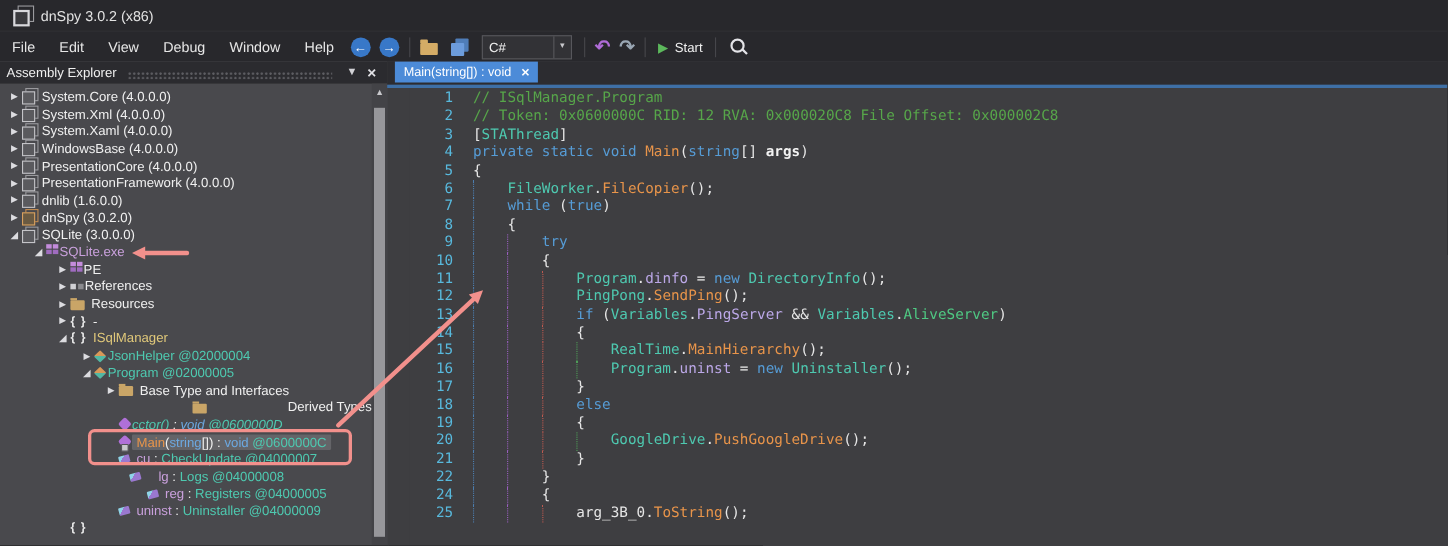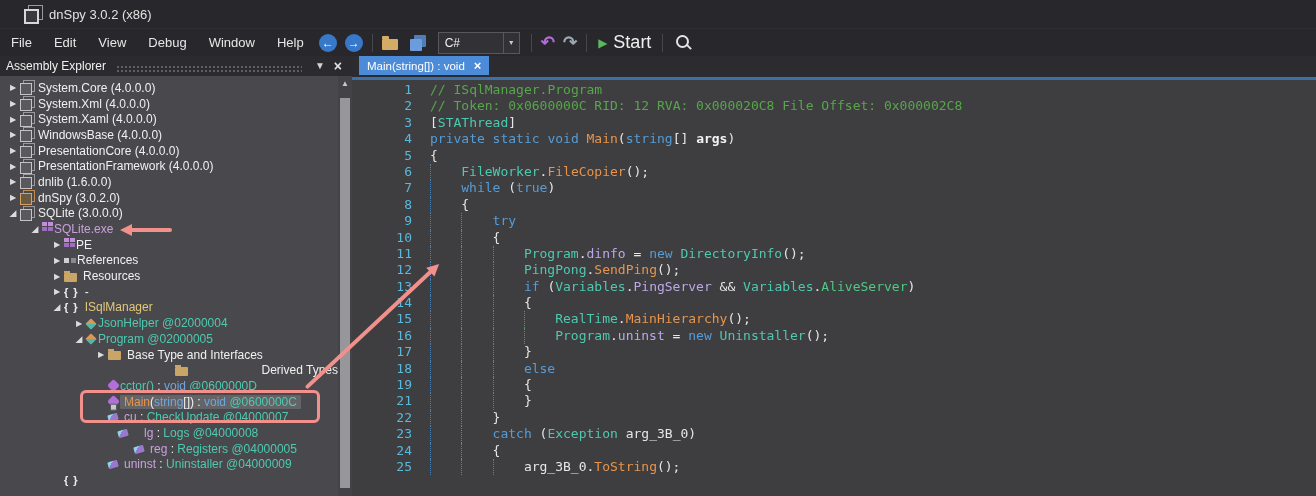--- a/index.html
+++ b/index.html
@@ -1,20 +1,20 @@
 <!DOCTYPE html>
 <html><head>
 <meta charset="utf-8">
 <style>
   html,body{margin:0;padding:0;background:#222;font-family:"Liberation Sans",sans-serif;}
   .window{position:relative;width:1316px;height:496px;background:#3E3E41;overflow:hidden;
           font-family:"Liberation Sans",sans-serif;color:#E6E6E6;}
   
   .titlebar{position:absolute;left:0;top:0;right:0;height:28px;background:#28282C;
-            display:flex;align-items:center;padding-left:22px;box-sizing:border-box;}
+            display:flex;align-items:center;padding-left:10px;box-sizing:border-box;}
   .app-logo{position:relative;width:11px;height:11px;border:2px solid #D8D8DC;background:#3A3A3E;
             box-shadow:4px -4px 0 -1px #28282C,4px -4px 0 0 #9A9A9E;margin:4px 10px 0 2px;}
   .app-title{font-size:13px;color:#E2E2E2;}
   
   .menubar{position:absolute;left:0;top:28px;right:0;height:28px;background:#28282C;
            display:flex;align-items:center;border-top:1px solid #2E2E32;box-sizing:border-box;}
   .menu-item{padding:0 11px;font-size:13px;color:#E6E6E6;line-height:27px;cursor:default;}
   .tb-sep{width:1px;height:18px;background:#46464B;margin:0 5px;}
   .nav-circle{width:18px;height:18px;border-radius:50%;background:#3878C8;color:#FFF;
               display:flex;align-items:center;justify-content:center;font-size:12px;
@@ -27,21 +27,21 @@
                box-shadow:4px -4px 0 0 #4F7DB8;margin:4px 6px 0 4px;}
   .combo{display:flex;align-items:center;width:80px;height:20px;background:#323236;
          border:1px solid #57575C;margin:0 6px;}
   .combo-value{flex:1;font-size:12px;color:#F0F0F0;padding-left:6px;}
   .combo-arrow{width:15px;height:100%;border-left:1px solid #57575C;display:flex;
                align-items:center;justify-content:center;font-size:7px;color:#C8C8CC;}
   .undo-ico{font-size:17px;color:#B06CD8;font-weight:bold;margin:0 4px;}
   .redo-ico{font-size:17px;color:#9AA7B4;font-weight:bold;margin:0 4px;}
   .start-btn{display:flex;align-items:center;margin:0 6px;}
   .play-glyph{color:#5CB85C;font-size:12px;margin-right:6px;}
-  .start-label{font-size:18px;color:#F0F0F0;}
+  .start-label{font-size:12px;color:#F0F0F0;}
   .search-ico{position:relative;width:9px;height:9px;border:2px solid #E4E4E8;border-radius:50%;margin:0 8px 2px 8px;}
   .search-ico::after{content:"";position:absolute;width:6px;height:2px;background:#E4E4E8;
                      transform:rotate(45deg);right:-5px;bottom:-2px;}
   
   .left-panel{position:absolute;left:0;top:56px;width:352px;bottom:0;background:#49494D;overflow:hidden;}
   .panel-header{height:20px;background:#2B2B2F;display:flex;align-items:center;padding:0 6px;}
   .panel-title{font-size:12px;color:#F0F0F0;white-space:nowrap;}
   .grip{flex:1;height:7px;margin:4px 8px 0 10px;
         background:radial-gradient(circle,#5E5E63 1px,transparent 1.2px);background-size:4px 4px;}
   .panel-btn{font-size:10px;color:#D2D2D6;padding:0 5px;line-height:20px;}
@@ -254,21 +254,21 @@
         <div class="tree-row" style="padding-left: 94px;">
           <span class="expander">▶</span>
           <span class="t-icon ico-folder"></span>
           <span class="labels"><span class="tk-wh">Base Type and Interfaces</span></span>
         </div>
         <div class="tree-row" style="padding-left: 94px; justify-content: space-between;">
           <span class="expander"></span>
           <span class="t-icon ico-folder"></span>
           <span class="labels"><span class="tk-wh">Derived Types</span></span>
         </div>
-        <div class="tree-row" style="padding-left: 94px;">
+        <div class="tree-row" style="padding-left: 94px; font-style: italic;">
           <span class="expander"></span>
           <span class="t-icon ico-method"></span>
           <span class="labels"><span class="tk-te">cctor()</span><span class="tk-wh"> : </span><span class="tk-kb">void</span><span class="tk-te"> @0600000D</span></span>
         </div>
         <div class="tree-row" style="padding-left: 94px;">
           <span class="expander"></span>
           <span class="t-icon ico-method-lock"></span>
           <span class="labels sel"><span class="tk-or">Main</span><span class="tk-wh">(</span><span class="tk-kb">string</span><span class="tk-wh">[]) : </span><span class="tk-kb">void</span><span class="tk-te"> @0600000C</span></span>
         </div>
         <div class="tree-row" style="padding-left: 94px;">
@@ -326,23 +326,23 @@
         <div class="cl"><span class="ln">10</span><span class="g g1"></span><span class="g g2"></span><span class="tk-pl">{</span></div>
         <div class="cl"><span class="ln">11</span><span class="g g1"></span><span class="g g2"></span><span class="g g3"></span><span class="tk-ty">Program</span><span class="tk-pl">.</span><span class="tk-fi">dinfo</span><span class="tk-pl"> = </span><span class="tk-kw">new </span><span class="tk-ty">DirectoryInfo</span><span class="tk-pl">();</span></div>
         <div class="cl"><span class="ln">12</span><span class="g g1"></span><span class="g g2"></span><span class="g g3"></span><span class="tk-ty">PingPong</span><span class="tk-pl">.</span><span class="tk-me">SendPing</span><span class="tk-pl">();</span></div>
         <div class="cl"><span class="ln">13</span><span class="g g1"></span><span class="g g2"></span><span class="g g3"></span><span class="tk-kw">if </span><span class="tk-pl">(</span><span class="tk-ty">Variables</span><span class="tk-pl">.</span><span class="tk-fi">PingServer</span><span class="tk-pl"> &amp;&amp; </span><span class="tk-ty">Variables</span><span class="tk-pl">.</span><span class="tk-gr">AliveServer</span><span class="tk-pl">)</span></div>
         <div class="cl"><span class="ln">14</span><span class="g g1"></span><span class="g g2"></span><span class="g g3"></span><span class="tk-pl">{</span></div>
         <div class="cl"><span class="ln">15</span><span class="g g1"></span><span class="g g2"></span><span class="g g3"></span><span class="g g4"></span><span class="tk-ty">RealTime</span><span class="tk-pl">.</span><span class="tk-me">MainHierarchy</span><span class="tk-pl">();</span></div>
         <div class="cl"><span class="ln">16</span><span class="g g1"></span><span class="g g2"></span><span class="g g3"></span><span class="g g4"></span><span class="tk-ty">Program</span><span class="tk-pl">.</span><span class="tk-fi">uninst</span><span class="tk-pl"> = </span><span class="tk-kw">new </span><span class="tk-ty">Uninstaller</span><span class="tk-pl">();</span></div>
         <div class="cl"><span class="ln">17</span><span class="g g1"></span><span class="g g2"></span><span class="g g3"></span><span class="tk-pl">}</span></div>
         <div class="cl"><span class="ln">18</span><span class="g g1"></span><span class="g g2"></span><span class="g g3"></span><span class="tk-kw">else</span></div>
         <div class="cl"><span class="ln">19</span><span class="g g1"></span><span class="g g2"></span><span class="g g3"></span><span class="tk-pl">{</span></div>
+        <div class="cl"><span class="ln">20</span><span class="g g1"></span><span class="g g2"></span><span class="g g3"></span><span class="g g4"></span><span class="tk-ty">GoogleDrive</span><span class="tk-pl">.</span><span class="tk-me">PushGoogleDrive</span><span class="tk-pl">();</span></div>
         <div class="cl"><span class="ln">21</span><span class="g g1"></span><span class="g g2"></span><span class="g g3"></span><span class="tk-pl">}</span></div>
         <div class="cl"><span class="ln">22</span><span class="g g1"></span><span class="g g2"></span><span class="tk-pl">}</span></div>
-        <div class="cl"><span class="ln">23</span><span class="g g1"></span><span class="g g2"></span><span class="tk-kw">catch </span><span class="tk-pl">(</span><span class="tk-ty">Exception</span><span class="tk-pl"> arg_3B_0)</span></div>
         <div class="cl"><span class="ln">24</span><span class="g g1"></span><span class="g g2"></span><span class="tk-pl">{</span></div>
         <div class="cl"><span class="ln">25</span><span class="g g1"></span><span class="g g2"></span><span class="g g3"></span><span class="tk-pl">arg_3B_0.</span><span class="tk-me">ToString</span><span class="tk-pl">();</span></div>
       </div>
   </div>
 
   <div class="ann harrow"></div>
   <div class="ann hl-box"></div>
   <div class="ann diag"></div>
 
 </div>

